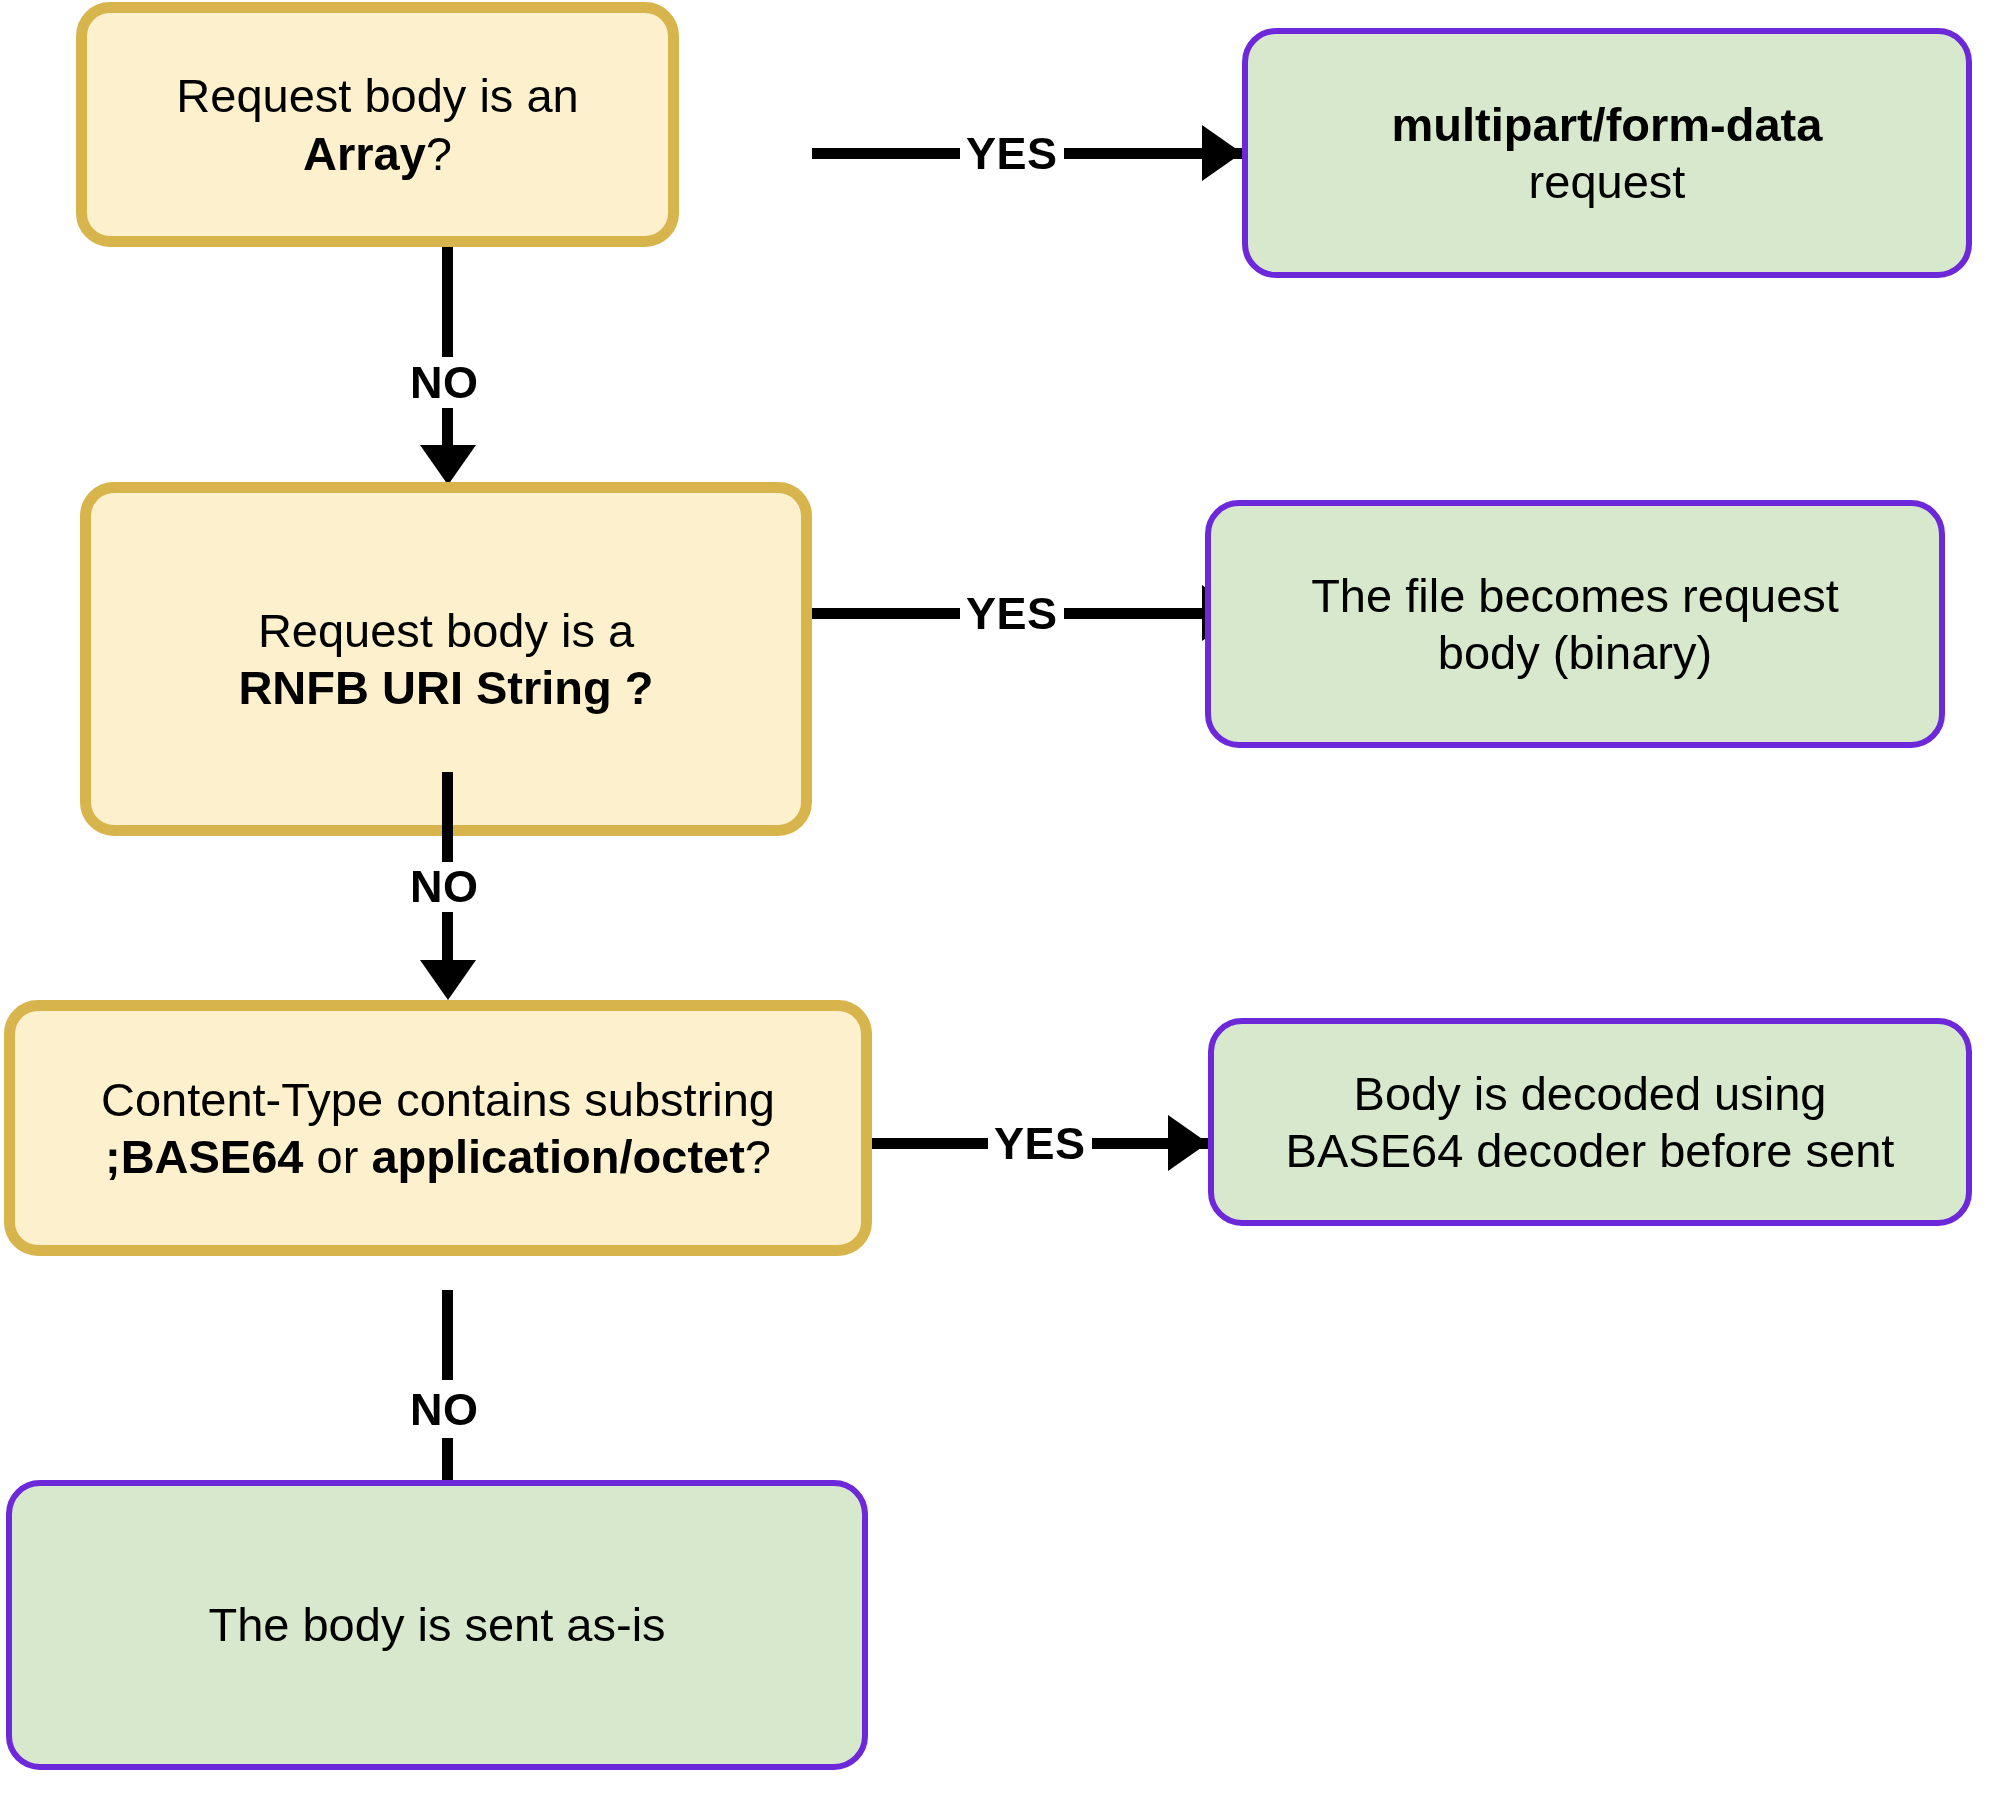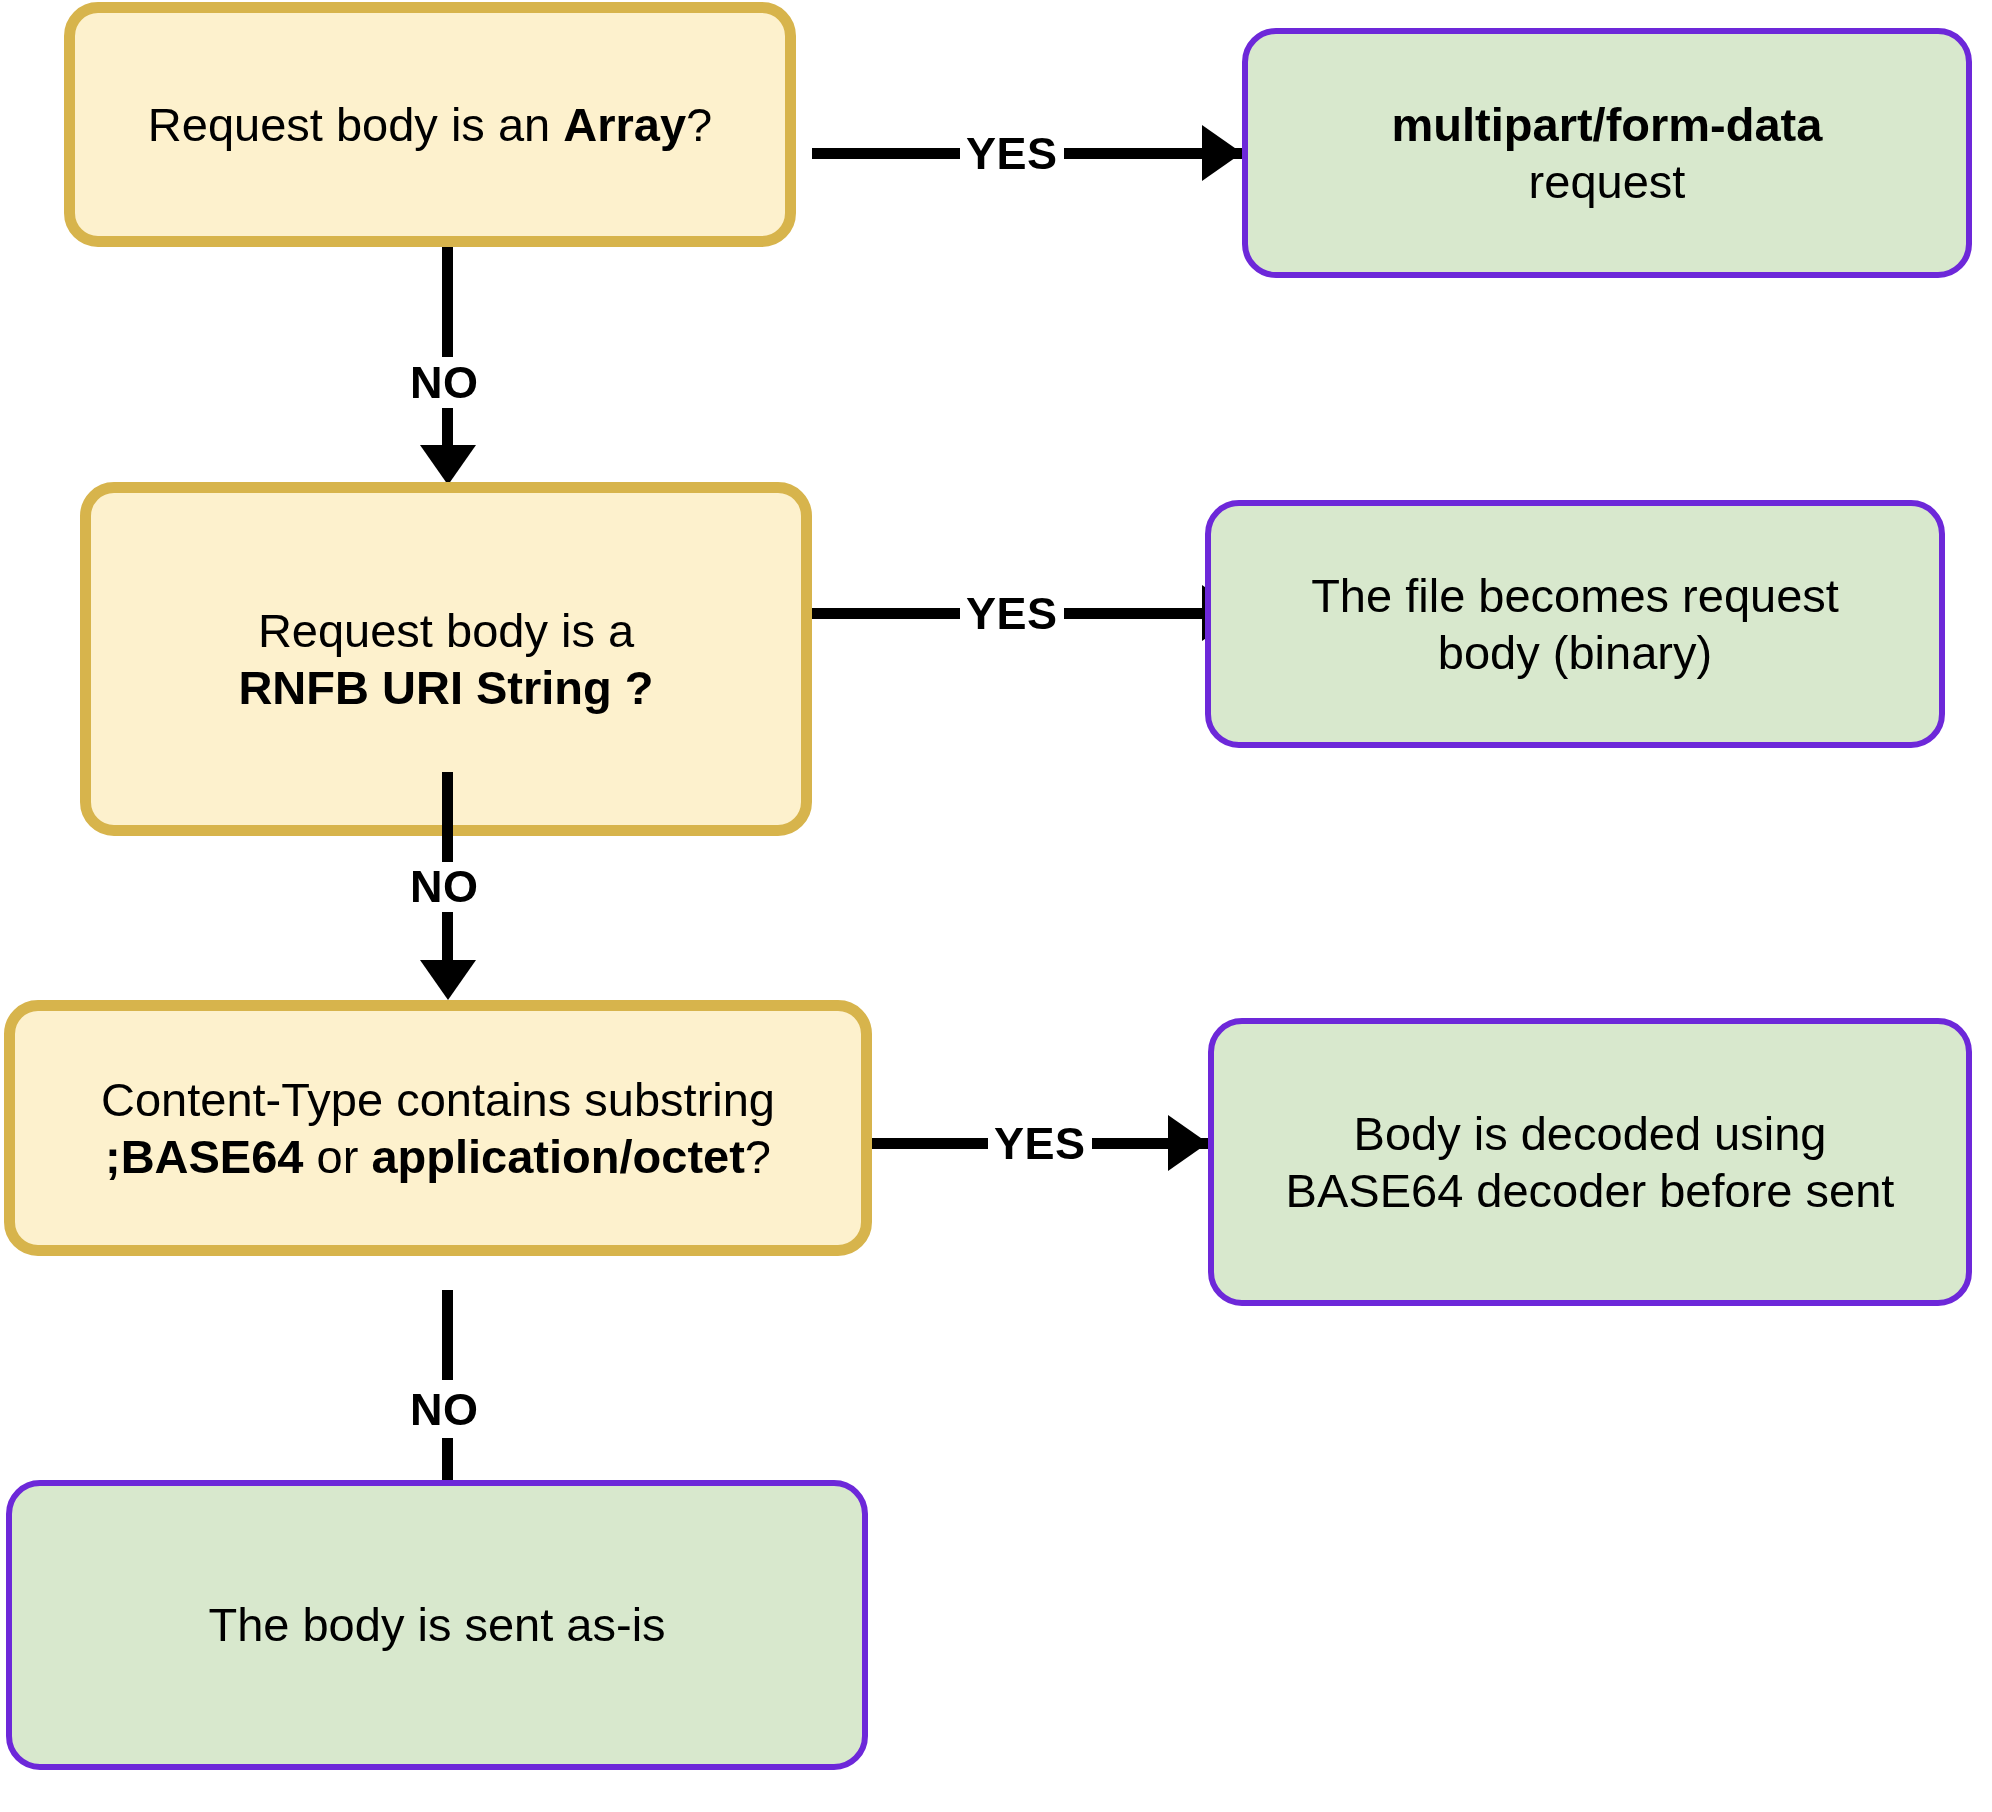--- a/index.html
+++ b/index.html
@@ -81,21 +81,21 @@
     line-height: 1;
     padding: 2px 6px;
     white-space: nowrap;
   }
 </style>
 </head>
 <body>
 
 <div id="canvas">
 
-  <div class="node node-decision" style="left:64px; top:2px; width:732px; height:245px;">
+  <div class="node node-decision" style="left:76px; top:2px; width:603px; height:245px;">
     <span class="node-text">Request body is an <b>Array</b>?</span>
   </div>
 
   <div class="conn conn-h" style="left:812px; top:148px; width:430px;"></div>
   <div class="arrowhead-right" style="left:1202px; top:125px;"></div>
   <div class="edge-label" style="left:960px; top:129px;">YES</div>
 
   <div class="node node-outcome" style="left:1242px; top:28px; width:730px; height:250px;">
     <span class="node-text"><b>multipart/form-data</b><br>request</span>
   </div>
@@ -123,21 +123,21 @@
   <div class="arrowhead-down" style="left:420px; top:960px;"></div>
 
   <div class="node node-decision" style="left:4px; top:1000px; width:868px; height:256px;">
     <span class="node-text">Content-Type contains substring<br><b>;BASE64</b> or <b>application/octet</b>?</span>
   </div>
 
   <div class="conn conn-h" style="left:872px; top:1138px; width:336px;"></div>
   <div class="arrowhead-right" style="left:1168px; top:1115px;"></div>
   <div class="edge-label" style="left:988px; top:1119px;">YES</div>
 
-  <div class="node node-outcome" style="left:1208px; top:1018px; width:764px; height:288px;">
+  <div class="node node-outcome" style="left:1208px; top:1018px; width:764px; height:208px;">
     <span class="node-text">Body is decoded using<br>BASE64 decoder before sent</span>
   </div>
 
   <div class="conn conn-v" style="left:442px; top:1290px; width:11px; height:90px;"></div>
   <div class="edge-label" style="left:404px; top:1385px;">NO</div>
   <div class="conn conn-v" style="left:442px; top:1438px; width:11px; height:52px;"></div>
   <div class="arrowhead-down" style="left:420px; top:1482px;"></div>
 
   <div class="node node-outcome" style="left:6px; top:1480px; width:862px; height:290px;">
     <span class="node-text">The body is sent as-is</span>

